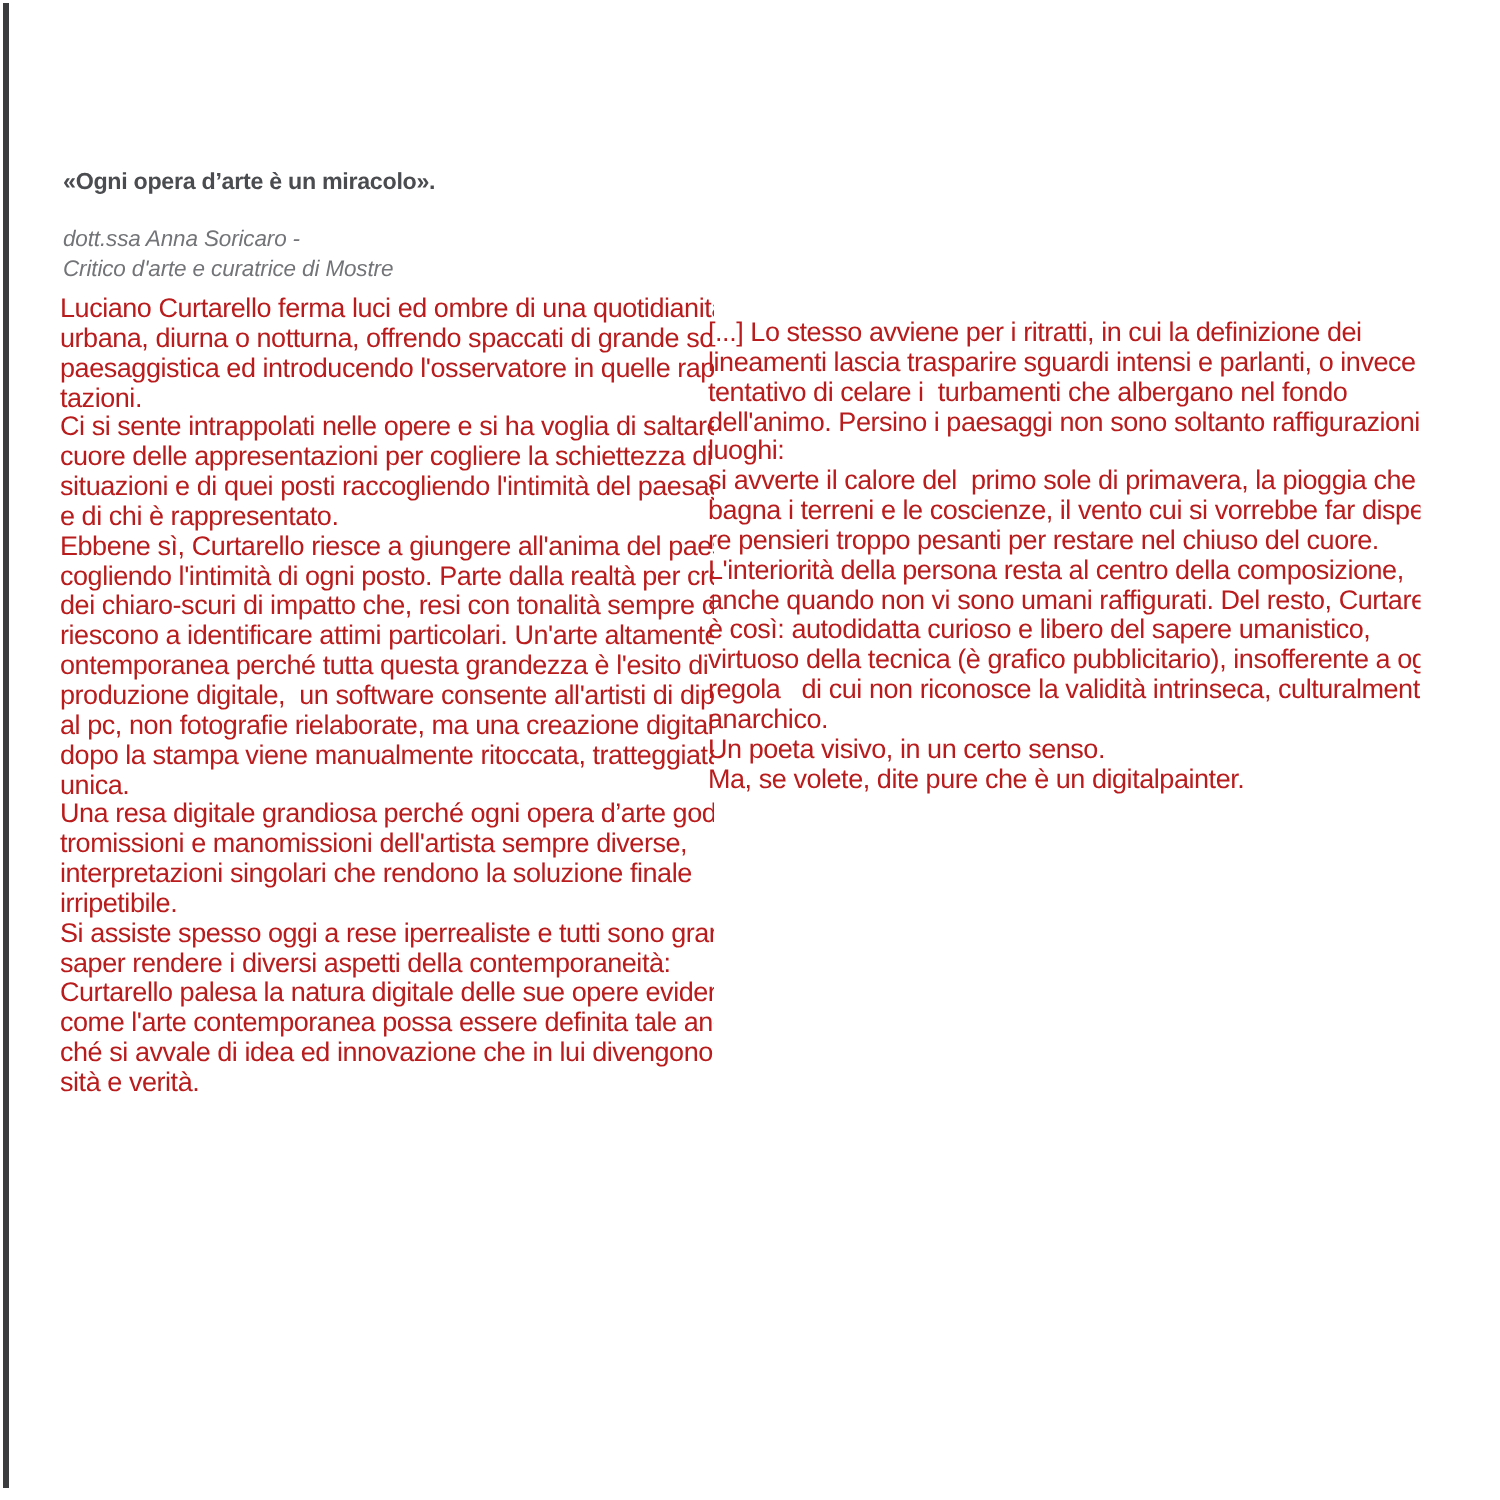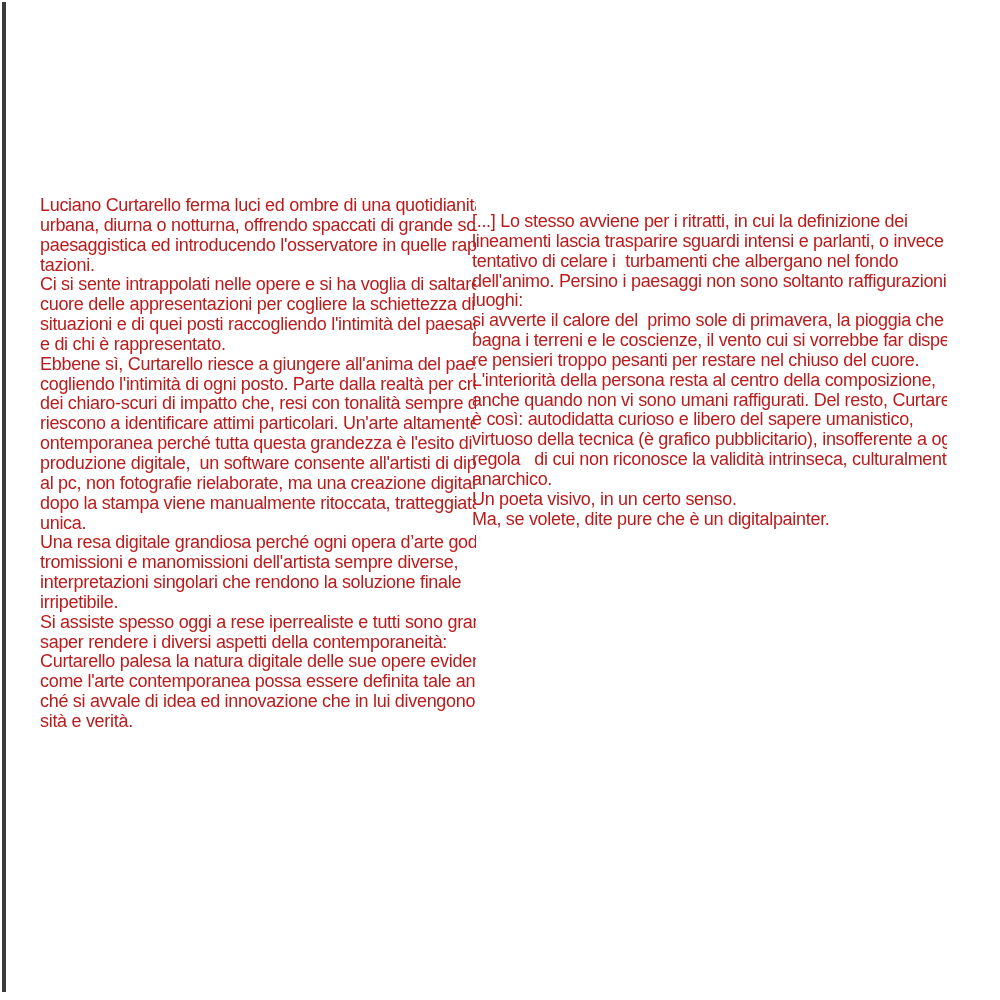--- a/index.html
+++ b/index.html
@@ -61,20 +61,25 @@
   .body-left   { left: 40px;  top: 196px; width: 436px; height: 545px; }
   .body-right  { left: 472px; top: 212px; width: 475px; height: 330px; }
 </style>
 </head>
 <body>
 
 <div class="page">
 
   <div class="spine"></div>
 
+  <div class="quote-block quote-left">
+    <div class="q-bold">«Ogni opera d’arte è un miracolo».</div>
+    <div class="q-attr">dott.ssa Anna Soricaro -
+Critico d'arte e curatrice di Mostre</div>
+  </div>
 
   <div class="quote-block quote-right">
   </div>
 
   <div class="body-text body-left">Luciano Curtarello ferma luci ed ombre di una quotidianità
 urbana, diurna o notturna, offrendo spaccati di grande schiettezza
 paesaggistica ed introducendo l'osservatore in quelle rappresen-
 tazioni.
 Ci si sente intrappolati nelle opere e si ha voglia di saltare nel
 cuore delle appresentazioni per cogliere la schiettezza di quelle

